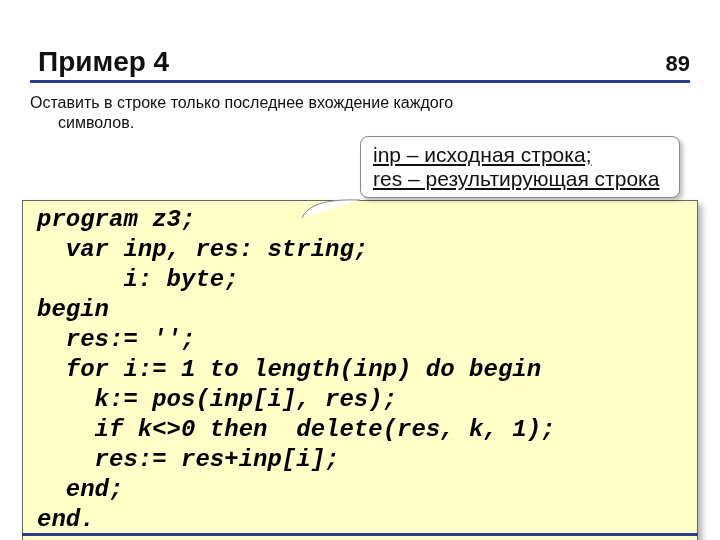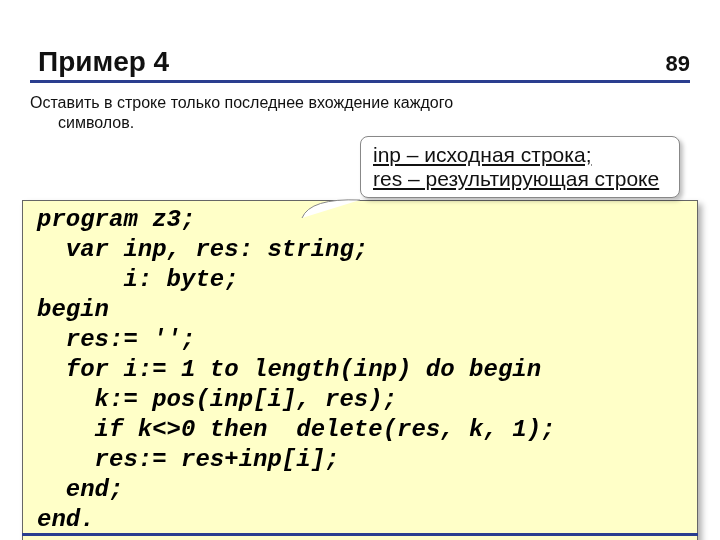--- a/index.html
+++ b/index.html
@@ -121,21 +121,21 @@
     <span>Оставить в строке только последнее вхождение каждого</span>
     <span class="indent">символов.</span>
   </div>
 
   <svg class="callout-tail" viewBox="0 0 60 24">
     <path d="M60 4 Q10 2 2 22" fill="#fff" stroke="#888" stroke-width="1"></path>
   </svg>
 
   <div class="callout">
     <div>inp – исходная строка;</div>
-    <div>res – результирующая строке</div>
+    <div>res – результирующая строка</div>
   </div>
 
   <div class="codeblock">program z3;
   var inp, res: string;
       i: byte;
 begin
   res:= '';
   for i:= 1 to length(inp) do begin
     k:= pos(inp[i], res);
     if k&lt;&gt;0 then  delete(res, k, 1);

